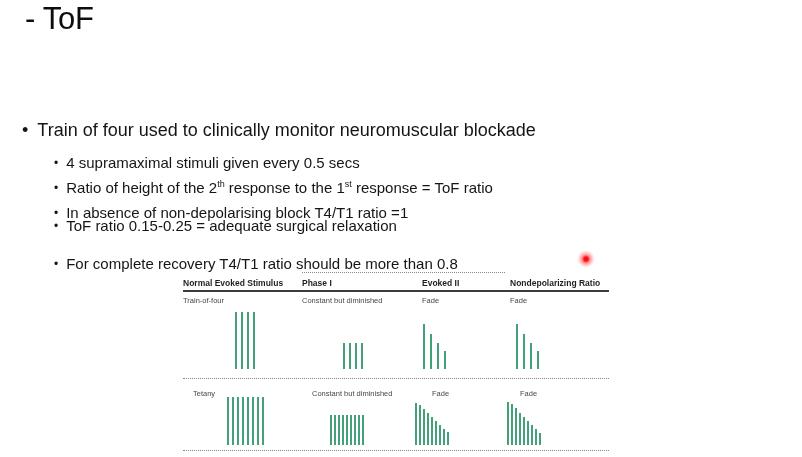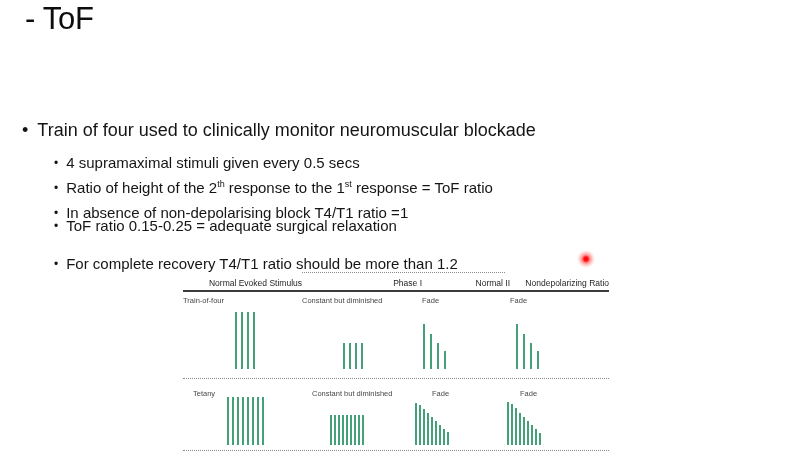--- a/index.html
+++ b/index.html
@@ -18,21 +18,21 @@
   .lvl2{left:54px;font-size:15px;color:#151515;}
   .s1{top:34px;} .s2{top:59px;} .s3{top:84px;} .s4{top:97px;} .s5{top:135px;}
   .marker{margin-right:9px;}
   .lvl2 .marker{font-size:12px;vertical-align:1px;margin-right:8px;}
   sup{font-size:60%;line-height:0;}
   
   .figure{position:absolute;left:183px;top:253px;width:426px;height:202px;font-family:"Liberation Sans", sans-serif;}
   .fig-abs{position:absolute;}
   .grp-header{left:119px;top:4px;width:208px;text-align:center;font-size:8.5px;font-weight:bold;color:#1f1f1f;}
   .grp-dotted{left:119px;top:19px;width:203px;border-top:1px dotted #8a8a8a;height:0;}
-  .col-header{top:25px;text-align:right;font-size:8.5px;font-weight:normal;color:#1f1f1f;}
+  .col-header{top:25px;text-align:left;font-size:8.5px;font-weight:bold;color:#1f1f1f;}
   .ch0{left:0;width:119px;} .ch1{left:119px;width:120px;} .ch2{left:239px;width:88px;} .ch3{left:327px;width:99px;}
   .header-rule{left:0;top:37px;width:426px;height:2px;background:#3c3c3c;}
   .row-label{left:0;font-size:7.5px;color:#474747;}
   .caption{font-size:7.5px;color:#474747;}
   .r1-text{top:43px;} .r2-text{top:136px;margin-left:10px;}
   .cap1{left:119px;} .cap2{left:239px;} .cap3{left:327px;}
   .bars{position:absolute;display:flex;align-items:flex-end;}
   .bar{display:block;width:2px;flex:0 0 2px;}
   .r1-bars{top:59px;height:57px;}
   .r2-bars{top:144px;height:48px;}
@@ -62,30 +62,30 @@
   <div class="b-line lvl2 s2">
     <span class="marker">•</span><span>Ratio of height of the 2</span><sup>th</sup><span> response to the 1</span><sup>st</sup><span> response = ToF ratio</span>
   </div>
   <div class="b-line lvl2 s3">
     <span class="marker">•</span><span>In absence of non-depolarising block T4/T1 ratio =1</span>
   </div>
   <div class="b-line lvl2 s4">
     <span class="marker">•</span><span>ToF ratio 0.15-0.25 = adequate surgical relaxation</span>
   </div>
   <div class="b-line lvl2 s5">
-    <span class="marker">•</span><span>For complete recovery T4/T1 ratio should be more than 1.2</span>
+    <span class="marker">•</span><span>For complete recovery T4/T1 ratio should be more than 0.8</span>
   </div>
 </div>
 
 <div class="figure">
   <div class="fig-abs grp-dotted"></div>
 
   <div class="fig-abs col-header ch0">Normal Evoked Stimulus</div>
   <div class="fig-abs col-header ch1">Phase I</div>
-  <div class="fig-abs col-header ch2">Normal II</div>
+  <div class="fig-abs col-header ch2">Evoked II</div>
   <div class="fig-abs col-header ch3">Nondepolarizing Ratio</div>
 
   <div class="fig-abs header-rule"></div>
 
   <div class="fig-abs row-label r1-text">Train-of-four</div>
   <div class="fig-abs caption r1-text cap1">Constant but diminished</div>
   <div class="fig-abs caption r1-text cap2">Fade</div>
   <div class="fig-abs caption r1-text cap3">Fade</div>
 
   <div class="bars r1-bars gap4 p-r1c0">

